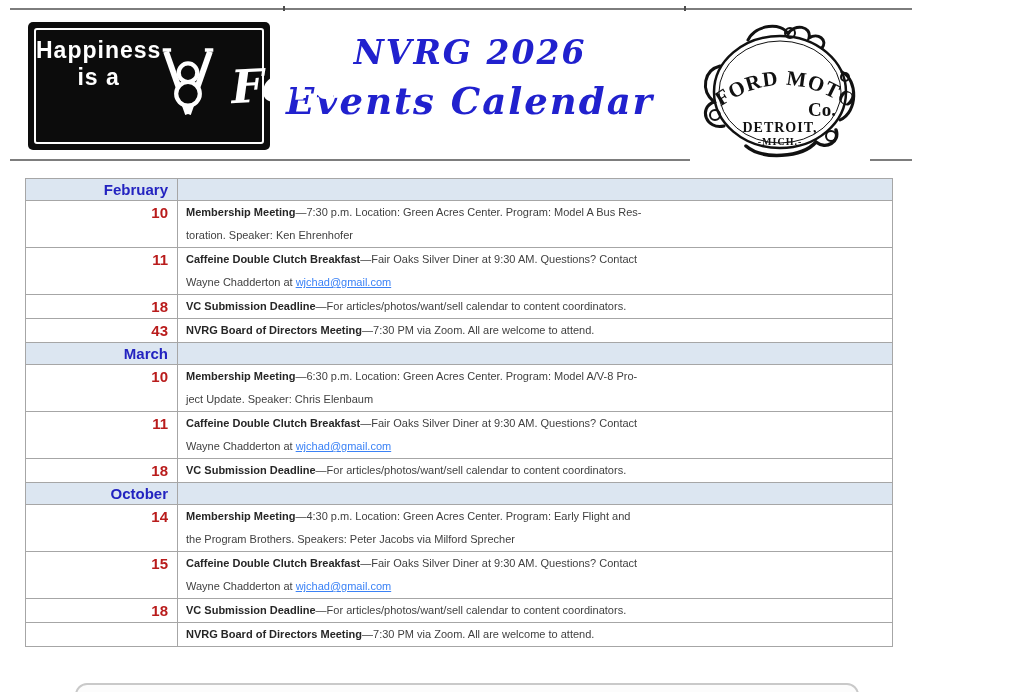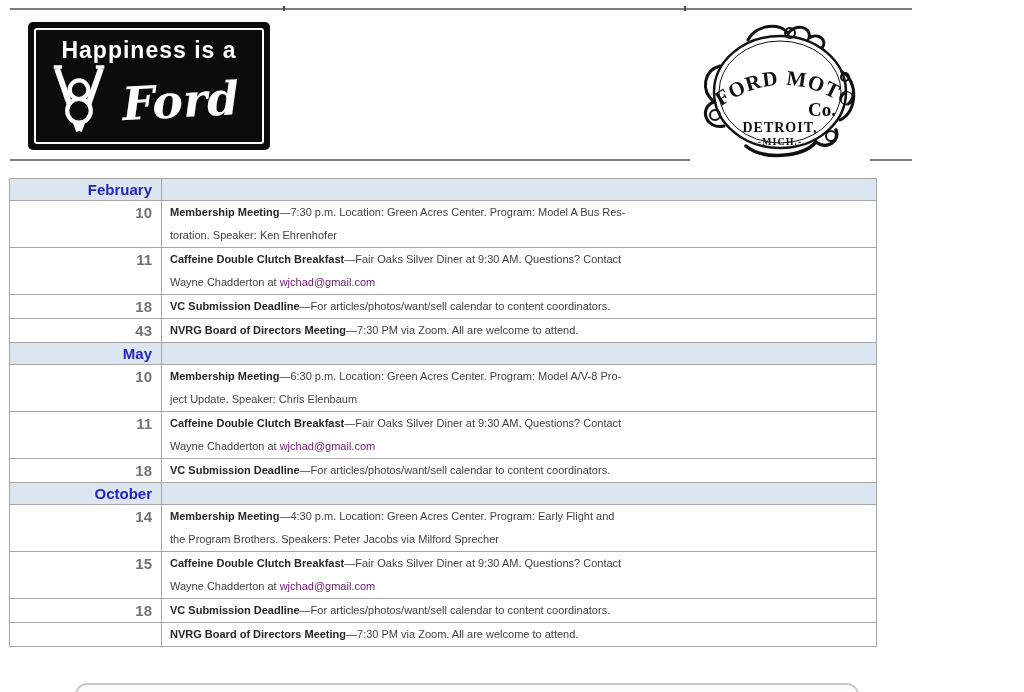--- a/index.html
+++ b/index.html
@@ -9,47 +9,47 @@
   
   .rule{position:absolute;left:10px;width:902px;height:2px;background:#7d7d7d;}
   .rule-top{top:8px;}
   .rule-mid{top:159px;}
   .tick{position:absolute;width:2px;height:5px;background:#4d4d4d;top:6px;}
 
   
   .badge{position:absolute;left:28px;top:22px;width:242px;height:128px;background:#0c0c0c;
          border-radius:5px;z-index:2;}
   .badge-inner{position:absolute;left:6px;top:6px;right:6px;bottom:6px;border:2px solid #fdfdfd;
-         border-radius:3px;display:flex;flex-direction:column;}
+         border-radius:3px;display:flex;}
   .badge-caption{color:#ffffff;font-weight:bold;font-size:23px;text-align:center;margin-top:7px;
          letter-spacing:1px;}
   .badge-row{flex:1;display:flex;align-items:center;justify-content:center;gap:16px;margin-top:-4px;}
   .badge-brand{color:#ffffff;font-family:"DejaVu Serif",serif;font-style:italic;font-weight:bold;
          font-size:46px;transform:rotate(-3deg);padding-right:6px;}
 
   
   .title{position:absolute;left:268px;top:30px;width:404px;text-align:center;color:#2121ce;
          font-family:"DejaVu Serif",serif;font-style:italic;font-weight:bold;z-index:1;}
   .title-l1{font-size:33px;line-height:46px;letter-spacing:2px;}
   .title-l2{font-size:37px;line-height:50px;letter-spacing:2px;}
 
   
   .seal{position:absolute;left:690px;top:18px;width:180px;height:150px;background:#ffffff;z-index:3;}
 
   
-  table.events{position:absolute;left:9px;top:178px;width:868px;border-collapse:collapse;
+  table.events{position:absolute;left:25px;top:178px;width:868px;border-collapse:collapse;
          table-layout:fixed;z-index:1;}
   table.events td{border:1px solid #a6a6a6;vertical-align:top;}
-  td.c1{width:142px;text-align:right;padding:0 9px 0 0;font-weight:bold;color:#737373;
+  td.c1{width:142px;text-align:right;padding:0 9px 0 0;font-weight:bold;color:#b91c1c;
          font-size:15px;line-height:23px;}
   td.c2{padding:0 4px 0 8px;font-size:11px;line-height:23px;color:#3f3f3f;}
   tr.month td{background:#dce6f1;height:21px;line-height:21px;}
   tr.month td.c1{color:#2323c0;font-weight:bold;font-size:15px;}
   .b{font-weight:bold;color:#262626;}
-  .link{color:#701a75;}
+  .link{color:#3b82f6;text-decoration:underline;}
   .line{white-space:nowrap;overflow:visible;}
 
   
   .callout{position:absolute;left:75px;top:683px;width:780px;height:40px;background:#fcfcfc;
          border:2px solid #c9c9c9;border-radius:12px;}
 </style>
 </head>
 <body>
 
 <div class="page">
@@ -69,20 +69,24 @@
             <path d="M2,4 L12,4 M52,4 L62,4" stroke="#ffffff" stroke-width="4"></path>
             <circle cx="32" cy="31" r="11" fill="#0c0c0c" stroke="#ffffff" stroke-width="5"></circle>
             <circle cx="32" cy="56" r="14" fill="#0c0c0c" stroke="#ffffff" stroke-width="5"></circle>
           </svg>
         </span>
         <span class="badge-brand">Ford</span>
       </div>
     </div>
   </div>
 
+  <div class="title">
+    <div class="title-l1">NVRG 2026</div>
+    <div class="title-l2">Events Calendar</div>
+  </div>
 
   <div class="seal">
     <svg width="180" height="150" viewBox="0 0 180 150" aria-hidden="true">
       <ellipse cx="90" cy="74" rx="66" ry="56" fill="#ffffff" stroke="#111111" stroke-width="2.5"></ellipse>
       <ellipse cx="90" cy="74" rx="61" ry="51" fill="none" stroke="#111111" stroke-width="1"></ellipse>
 
       <path d="M58,22 C66,6 92,4 98,16 C104,5 122,8 119,20 C128,14 138,22 132,30" fill="none" stroke="#111111" stroke-width="3" stroke-linecap="round"></path>
       <path d="M30,48 C14,52 10,72 24,84 C8,90 16,112 34,108" fill="none" stroke="#111111" stroke-width="3" stroke-linecap="round"></path>
       <path d="M56,128 C72,142 112,140 126,124 C136,132 150,124 146,112" fill="none" stroke="#111111" stroke-width="3.5" stroke-linecap="round"></path>
       <path d="M152,54 C168,62 168,94 150,102" fill="none" stroke="#111111" stroke-width="3" stroke-linecap="round"></path>
@@ -131,21 +135,21 @@
             <div class="line"><span class="b">VC Submission Deadline</span><span>—For articles/photos/want/sell calendar to content coordinators.</span></div>
           </td>
         </tr>
         <tr>
           <td class="c1">43</td>
           <td class="c2">
             <div class="line"><span class="b">NVRG Board of Directors Meeting</span><span>—7:30 PM via Zoom. All are welcome to attend.</span></div>
           </td>
         </tr>
         <tr class="month">
-          <td class="c1">May</td>
+          <td class="c1">March</td>
           <td class="c2"></td>
         </tr>
         <tr>
           <td class="c1">10</td>
           <td class="c2">
             <div class="line"><span class="b">Membership Meeting</span><span>—6:30 p.m. Location: Green Acres Center. Program: Model A/V-8 Pro-</span></div>
             <div class="line"><span>ject Update. Speaker: Chris Elenbaum</span></div>
           </td>
         </tr>
         <tr>

